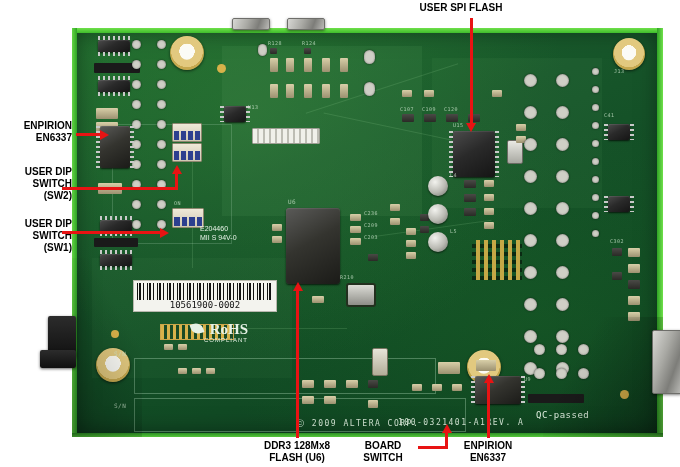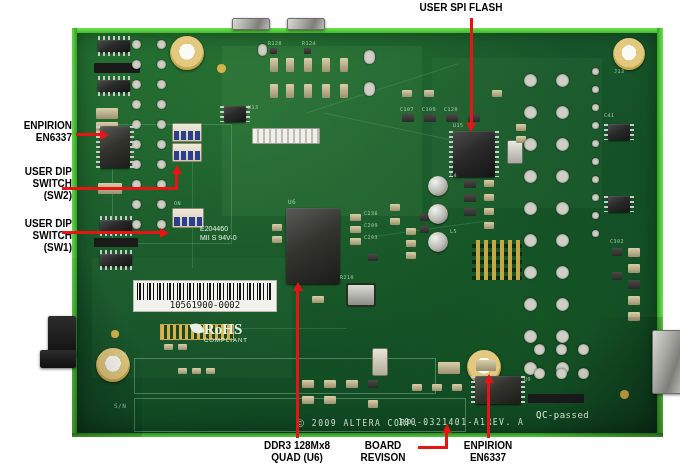--- a/index.html
+++ b/index.html
@@ -73,21 +73,21 @@
 
   
   .barcode{position:absolute;background:#f3f3ee;border:1px solid #b8b8ae;
            display:flex;flex-direction:column;}
   .barcode .bars{flex:1;margin:2px 3px 0 3px;
      background:repeating-linear-gradient(90deg,#111 0 1px,#f3f3ee 1px 2px,#111 2px 4px,#f3f3ee 4px 6px,#111 6px 7px,#f3f3ee 7px 10px);}
   .barcode .bnum{font-family:"DejaVu Sans Mono",monospace;font-size:9px;color:#111;
      text-align:center;line-height:11px;}
 
   .rohs{position:absolute;color:#e6f2e6;white-space:nowrap;}
-  .rohs .r1{font-family:"Liberation Serif",serif;font-size:15px;font-weight:bold;line-height:14px;}
+  .rohs .r1{font-family:"Liberation Serif",serif;font-size:15px;font-weight:bold;line-height:14px;text-align:right;}
   .rohs .r2{font-family:"Liberation Sans",sans-serif;font-size:6px;letter-spacing:1px;line-height:8px;}
   .leaf{position:absolute;left:-13px;top:1px;width:12px;height:11px;
         background:#e6f2e6;border-radius:0 70% 0 70%;transform:rotate(-18deg);}
 
   .boardtxt{position:absolute;font-family:"DejaVu Sans Mono",monospace;font-size:8px;
             color:#d9e8d9;letter-spacing:1.5px;white-space:nowrap;opacity:.92;}
   .qctxt{position:absolute;font-family:"DejaVu Sans Mono",monospace;font-size:9px;
          color:#dfeedf;letter-spacing:.5px;white-space:nowrap;}
   .ultxt{position:absolute;font-family:"Liberation Sans",sans-serif;font-size:7px;
          color:#e9f4e9;line-height:9px;white-space:nowrap;}
@@ -472,26 +472,26 @@
   <div class="arrow" style="left:62px;top:187px;width:116px;height:3px;"></div>
   <div class="arrow" style="left:175px;top:173px;width:3px;height:17px;"></div>
   <div class="ahead up" style="left:172px;top:165px;"></div>
 
   <div class="anno r" style="left:0px;top:218px;width:72px;">USER DIP SWITCH
 (SW1)</div>
   <div class="arrow" style="left:62px;top:231px;width:100px;height:3px;"></div>
   <div class="ahead right" style="left:160px;top:228px;"></div>
 
   <div class="anno c" style="left:242px;top:440px;width:110px;">DDR3 128Mx8
-QUAD (U6)</div>
+FLASH (U6)</div>
   <div class="arrow" style="left:296px;top:290px;width:3px;height:148px;"></div>
   <div class="ahead up" style="left:293px;top:282px;"></div>
 
   <div class="anno c" style="left:348px;top:440px;width:70px;">BOARD
-REVISON</div>
+SWITCH</div>
   <div class="arrow" style="left:418px;top:446px;width:30px;height:3px;"></div>
   <div class="arrow" style="left:445px;top:432px;width:3px;height:17px;"></div>
   <div class="ahead up" style="left:442px;top:424px;"></div>
 
   <div class="anno c" style="left:452px;top:440px;width:72px;">ENPIRION
 EN6337</div>
   <div class="arrow" style="left:487px;top:382px;width:3px;height:56px;"></div>
   <div class="ahead up" style="left:484px;top:374px;"></div>
 
 </div>

